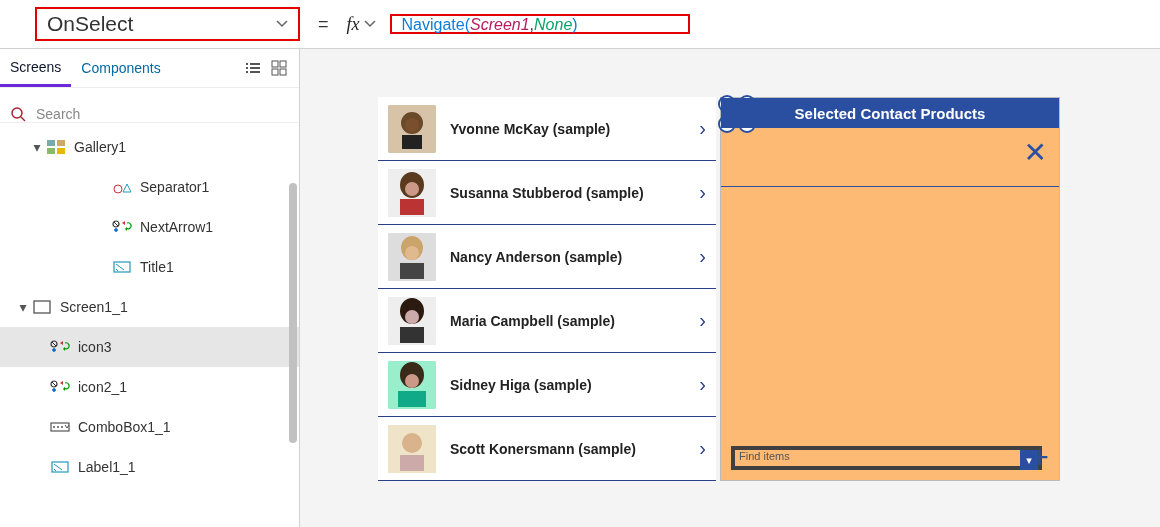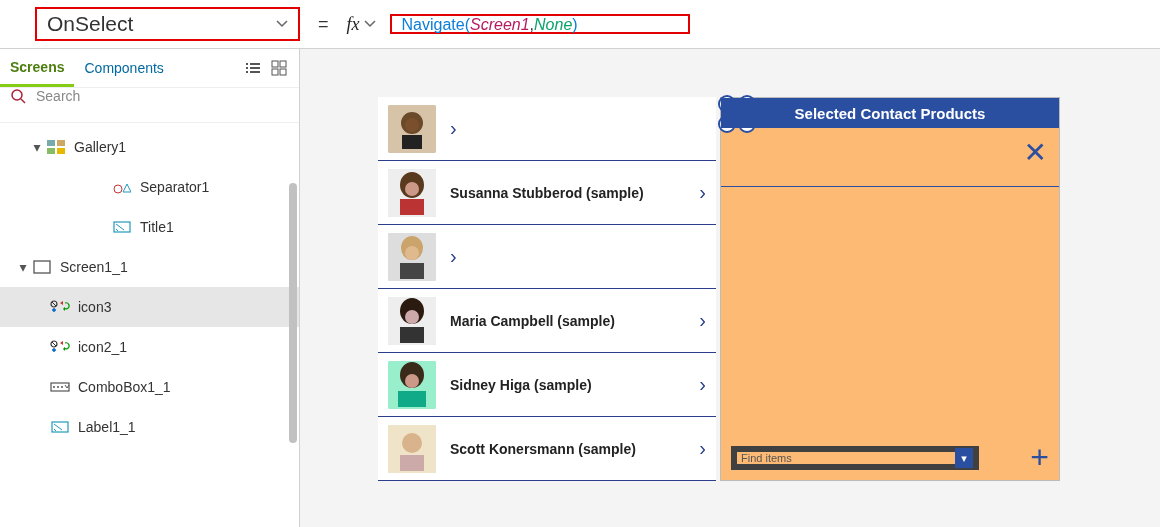--- a/index.html
+++ b/index.html
@@ -20,24 +20,24 @@
   .formula .paren { color: #0b7dda; }
   .formula .comma { color: #333; }
 
   
   .main { flex: 1; display: flex; min-height: 0; }
 
   
   .tree { width: 300px; border-right: 1px solid #d1d1d1; display: flex; flex-direction: column; position: relative; background: #fff; }
   .tree-tabs { display: flex; align-items: center; height: 38px; padding: 0 4px 0 0; }
   .tree-tab { padding: 0 10px; height: 38px; display: flex; align-items: center; font-size: 14px; color: #0369a1; cursor: pointer; }
-  .tree-tab.active { color: #4d7c0f; font-weight: 700; border-bottom: 3px solid #84cc16; }
+  .tree-tab.active { color: #0f172a; font-weight: 400; border-bottom: 3px solid #6d28d9; }
   .tree-tab-spacer { flex: 1; }
   .tree-actions { display: flex; align-items: center; gap: 10px; padding-right: 8px; color: #555; }
-  .tree-search { height: 36px; border-top: 1px solid #eee; border-bottom: 1px solid #eee; display: flex; align-items: flex-start; padding: 0 10px; gap: 10px; }
+  .tree-search { height: 36px; border-top: 1px solid #eee; border-bottom: 1px solid #eee; display: flex; align-items: flex-end; padding: 0 10px; gap: 10px; }
   .tree-search input { border: none; outline: none; font-size: 14px; flex: 1; color: #555; }
   .tree-search input::placeholder { color: #888; }
   .tree-body { flex: 1; overflow: hidden; position: relative; padding-top: 4px; }
   .tree-scroll { position: absolute; right: 2px; top: 60px; width: 8px; height: 260px; background: #c1c1c1; border-radius: 4px; }
   .node { display: flex; align-items: center; height: 40px; font-size: 14px; color: #333; cursor: pointer; }
   .node.selected { background: #e6e6e6; }
   .node .exp { width: 18px; text-align: center; color: #555; }
   .node .ico { width: 20px; display: flex; align-items: center; justify-content: center; margin-right: 8px; }
   .depth0 { padding-left: 28px; }
   .depth2 { padding-left: 112px; }
@@ -59,21 +59,21 @@
   .g-name { flex: 1; font-size: 14px; font-weight: 600; color: #222; }
   .g-arrow { color: #2a3e8b; font-size: 20px; }
 
   
   .rpane { position: absolute; left: 420px; top: 48px; width: 340px; height: 384px; background: #fdba74; border: 1px solid #bbb; }
   .rpane-header { height: 30px; background: #2a4ea0; color: #fff; font-weight: 600; font-size: 15px; display: flex; align-items: center; justify-content: center; position: relative; }
   .sel-icon { position: absolute; left: -4px; top: -4px; width: 44px; height: 38px; display: flex; flex-wrap: wrap; }
   .sel-icon span { width: 18px; height: 18px; background: #fff; border: 2px solid #2a4ea0; border-radius: 50%; margin: 1px; }
   .rpane-close { position: absolute; right: 12px; top: 38px; color: #2a4ea0; font-size: 28px; cursor: pointer; }
   .rpane-divider { position: absolute; left: 0; right: 0; top: 88px; height: 1px; background: #2a4ea0; }
-  .combo { position: absolute; left: 10px; bottom: 10px; width: 248px; height: 24px; border: 6px solid #404040; display: flex; align-items: center; }
+  .combo { position: absolute; left: 10px; bottom: 10px; width: 311px; height: 24px; border: 4px solid #404040; display: flex; align-items: flex-start; }
   .combo span { flex: 1; font-size: 11px; color: #555; padding: 0 4px; }
   .combo .dd { width: 18px; height: 20px; background: #2a4ea0; color: #fff; display: flex; align-items: center; justify-content: center; font-size: 11px; }
   .rpane-add { position: absolute; right: 10px; bottom: 4px; color: #2a4ea0; font-size: 32px; font-weight: 300; cursor: pointer; }
 
   .icon-btn { cursor: pointer; }
 </style>
 </head>
 <body>
 
 <div class="formula-bar">
@@ -164,68 +164,81 @@
       <div class="node depth2">
         <span class="ico">
           <svg width="18" height="14" viewBox="0 0 18 14">
               <circle cx="5" cy="9" r="4" fill="none" stroke="#c33"></circle>
               <polygon points="10,12 14,4 18,12" fill="none" stroke="#29b"></polygon>
             </svg>
         </span>
         <span>Separator1</span>
       </div>
 
-
       <div class="node depth2">
-        <span class="ico">
-          <svg width="18" height="14" viewBox="0 0 18 14">
-              <rect x="1" y="2" width="16" height="10" fill="none" stroke="#29b" stroke-width="1.2"></rect>
-              <line x1="3" y1="4" x2="11" y2="10" stroke="#29b"></line>
-              <line x1="5" y1="11" x2="3" y2="9" stroke="#29b"></line>
-            </svg>
-        </span>
-        <span>Title1</span>
-      </div>
-
-
-      <div class="node depthS">
-        <span class="exp">▾</span>
-        <span class="ico">
-          <svg width="18" height="14" viewBox="0 0 18 14">
-              <rect x="1" y="1" width="16" height="12" fill="none" stroke="#555" stroke-width="1.3"></rect>
-            </svg>
-        </span>
-        <span>Screen1_1</span>
-      </div>
-
-      <div class="node depthC selected">
         <span class="ico">
           <svg width="20" height="14" viewBox="0 0 20 14">
               <circle cx="4" cy="4" r="3" fill="none" stroke="#333" stroke-width="1.2"></circle>
               <line x1="2" y1="2" x2="6" y2="6" stroke="#333"></line>
               <path d="M10 3 l3 -2 l0 4 z" fill="#c33"></path>
               <path d="M15 3 a3 3 0 1 1 -1 5" fill="none" stroke="#090" stroke-width="1.2"></path>
               <polygon points="13,9 15,7 15,11" fill="#090"></polygon>
               <path d="M2 10 h4 M4 8 v4" stroke="#06c" stroke-width="1.5"></path>
             </svg>
         </span>
-        <span>icon3</span>
-      </div>
-
-      <div class="node depthC">
+        <span>NextArrow1</span>
+      </div>
+
+      <div class="node depth2">
+        <span class="ico">
+          <svg width="18" height="14" viewBox="0 0 18 14">
+              <rect x="1" y="2" width="16" height="10" fill="none" stroke="#29b" stroke-width="1.2"></rect>
+              <line x1="3" y1="4" x2="11" y2="10" stroke="#29b"></line>
+              <line x1="5" y1="11" x2="3" y2="9" stroke="#29b"></line>
+            </svg>
+        </span>
+        <span>Title1</span>
+      </div>
+
+
+      <div class="node depthS">
+        <span class="exp">▾</span>
+        <span class="ico">
+          <svg width="18" height="14" viewBox="0 0 18 14">
+              <rect x="1" y="1" width="16" height="12" fill="none" stroke="#555" stroke-width="1.3"></rect>
+            </svg>
+        </span>
+        <span>Screen1_1</span>
+      </div>
+
+      <div class="node depthC selected">
         <span class="ico">
           <svg width="20" height="14" viewBox="0 0 20 14">
               <circle cx="4" cy="4" r="3" fill="none" stroke="#333" stroke-width="1.2"></circle>
               <line x1="2" y1="2" x2="6" y2="6" stroke="#333"></line>
               <path d="M10 3 l3 -2 l0 4 z" fill="#c33"></path>
               <path d="M15 3 a3 3 0 1 1 -1 5" fill="none" stroke="#090" stroke-width="1.2"></path>
               <polygon points="13,9 15,7 15,11" fill="#090"></polygon>
               <path d="M2 10 h4 M4 8 v4" stroke="#06c" stroke-width="1.5"></path>
             </svg>
         </span>
+        <span>icon3</span>
+      </div>
+
+      <div class="node depthC">
+        <span class="ico">
+          <svg width="20" height="14" viewBox="0 0 20 14">
+              <circle cx="4" cy="4" r="3" fill="none" stroke="#333" stroke-width="1.2"></circle>
+              <line x1="2" y1="2" x2="6" y2="6" stroke="#333"></line>
+              <path d="M10 3 l3 -2 l0 4 z" fill="#c33"></path>
+              <path d="M15 3 a3 3 0 1 1 -1 5" fill="none" stroke="#090" stroke-width="1.2"></path>
+              <polygon points="13,9 15,7 15,11" fill="#090"></polygon>
+              <path d="M2 10 h4 M4 8 v4" stroke="#06c" stroke-width="1.5"></path>
+            </svg>
+        </span>
         <span>icon2_1</span>
       </div>
 
       <div class="node depthC">
         <span class="ico">
           <svg width="20" height="12" viewBox="0 0 20 12">
               <rect x="1" y="2" width="18" height="8" fill="none" stroke="#555" stroke-width="1.2"></rect>
               <circle cx="4" cy="6" r="1" fill="#555"></circle>
               <circle cx="8" cy="6" r="1" fill="#555"></circle>
               <circle cx="12" cy="6" r="1" fill="#555"></circle>
@@ -255,20 +268,21 @@
     <div class="gallery">
       <div class="g-item">
         <div class="avatar">
             <svg viewBox="0 0 48 48">
               <rect width="48" height="48" fill="#d7c4a8"></rect>
               <circle cx="24" cy="18" r="11" fill="#6b4a2a"></circle>
               <circle cx="24" cy="20" r="7" fill="#7a4f2d"></circle>
               <rect x="14" y="30" width="20" height="14" fill="#222"></rect>
             </svg>
           </div>
+        <div class="g-name">Yvonne McKay (sample)</div>
         <div class="g-arrow">›</div>
       </div>
       <div class="g-item">
         <div class="avatar">
             <svg viewBox="0 0 48 48">
               <rect width="48" height="48" fill="#eee"></rect>
               <ellipse cx="24" cy="16" rx="12" ry="13" fill="#5a3a1e"></ellipse>
               <circle cx="24" cy="20" r="7" fill="#c98"></circle>
               <rect x="12" y="30" width="24" height="16" fill="#b33"></rect>
             </svg>
@@ -278,20 +292,21 @@
       </div>
       <div class="g-item">
         <div class="avatar">
             <svg viewBox="0 0 48 48">
               <rect width="48" height="48" fill="#ddd"></rect>
               <ellipse cx="24" cy="15" rx="11" ry="12" fill="#caa46a"></ellipse>
               <circle cx="24" cy="20" r="7" fill="#e0b98f"></circle>
               <rect x="12" y="30" width="24" height="16" fill="#444"></rect>
             </svg>
           </div>
+        <div class="g-name">Nancy Anderson (sample)</div>
         <div class="g-arrow">›</div>
       </div>
       <div class="g-item">
         <div class="avatar">
             <svg viewBox="0 0 48 48">
               <rect width="48" height="48" fill="#eee"></rect>
               <ellipse cx="24" cy="14" rx="12" ry="13" fill="#2a1a10"></ellipse>
               <circle cx="24" cy="20" r="7" fill="#caa"></circle>
               <rect x="12" y="30" width="24" height="16" fill="#333"></rect>
             </svg>

